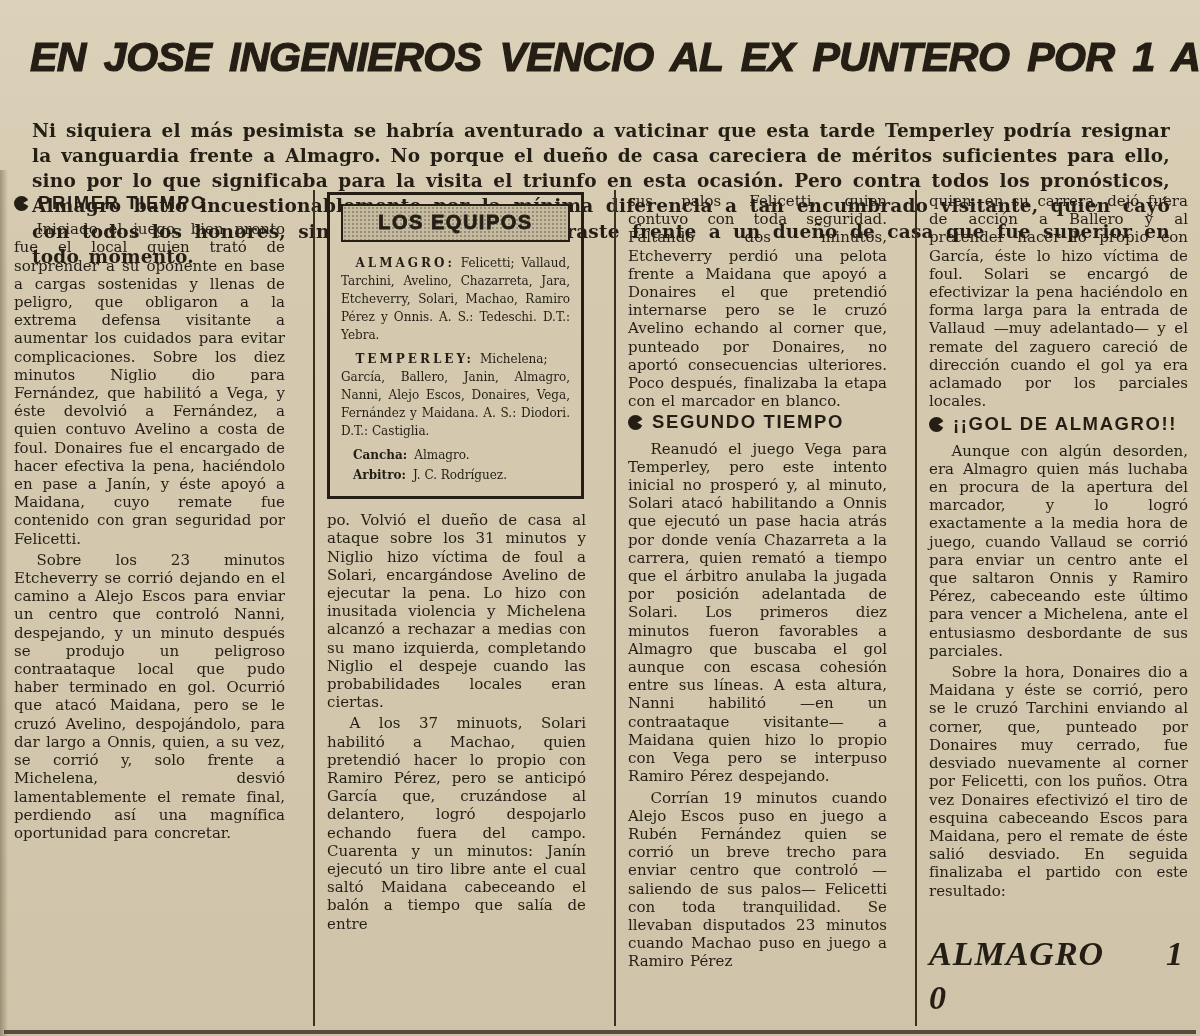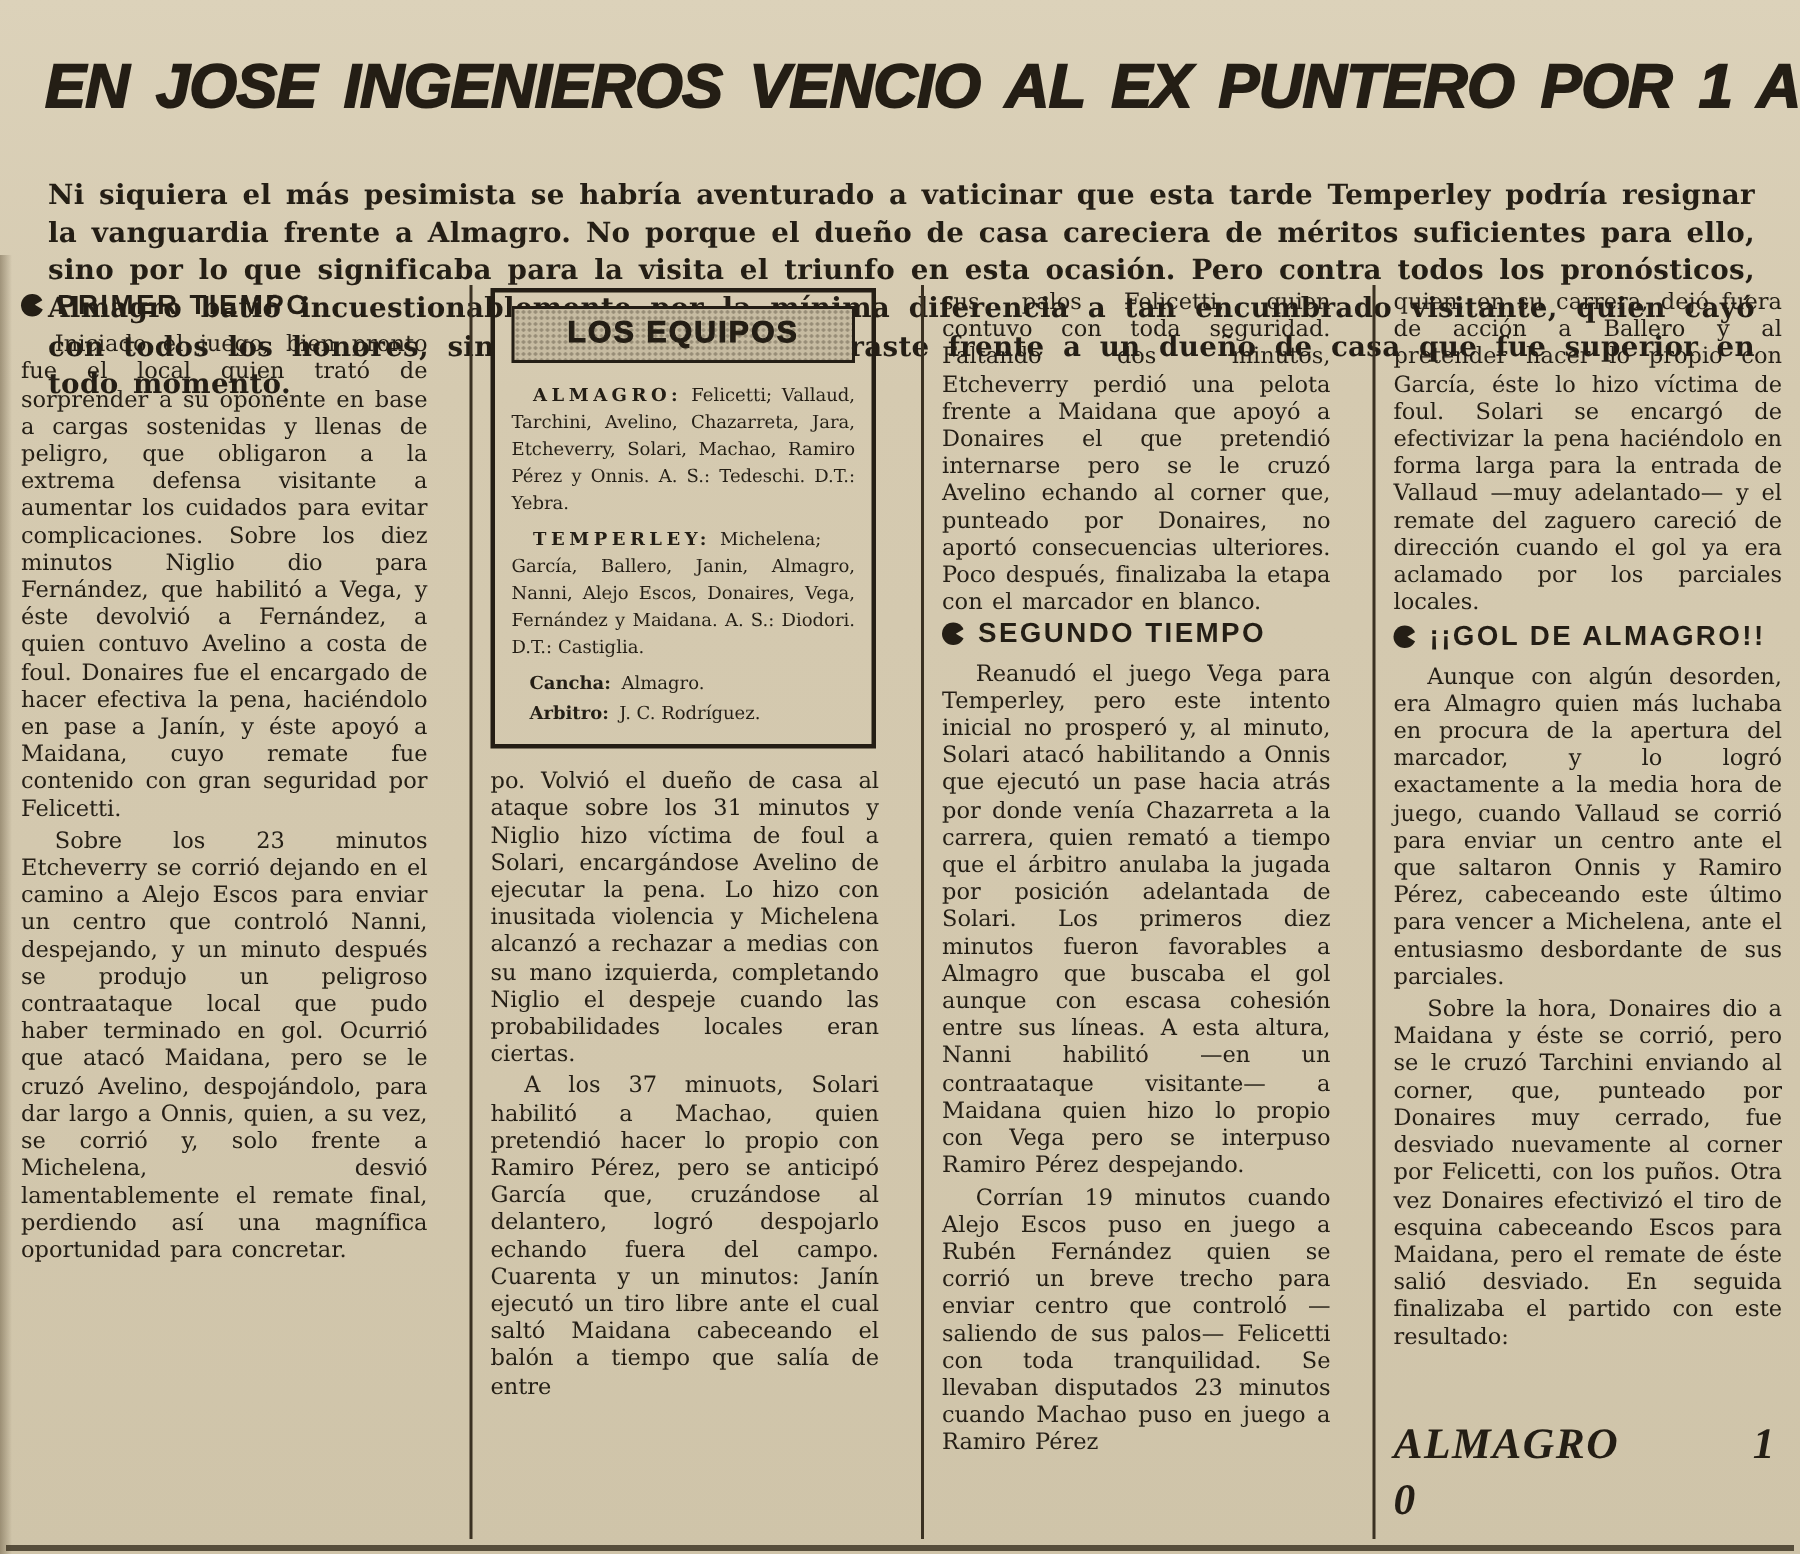--- a/index.html
+++ b/index.html
@@ -70,21 +70,21 @@
     -webkit-text-stroke:.8px #241e15;
   }
   .roster{font-size:12px;line-height:18px;text-align:justify;
     margin:0 0 6px;text-indent:1.2em;}
   .roster .lbl{font-weight:700;letter-spacing:3px;margin-right:6px;}
   .info-line{font-size:12px;line-height:19px;margin:1px 0 0 12px;}
   .info-line .lbl{font-weight:700;margin-right:7px;}
   .scoreboard{
     margin-top:auto;padding:8px 4px 6px 0;
     font-family:"Liberation Serif", serif;font-weight:700;font-style:italic;
-    font-size:29px;letter-spacing:1px;
+    font-size:34px;letter-spacing:1px;
   }
   .score-row{display:flex;justify-content:space-between;line-height:1.3;}
 </style>
 </head>
 <body>
 
 <div class="page">
 
   <h1 class="headline">EN JOSE INGENIEROS VENCIO AL EX PUNTERO POR 1 A 0</h1>
 

